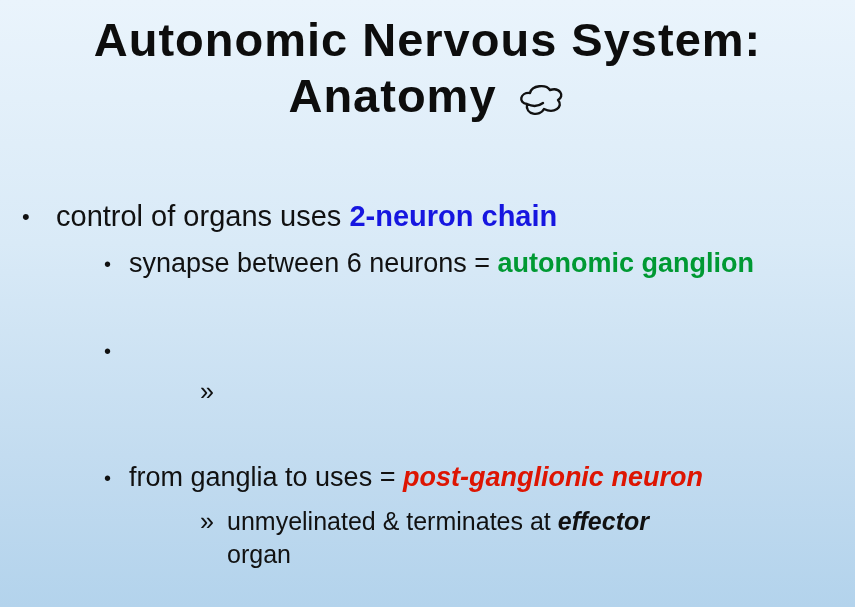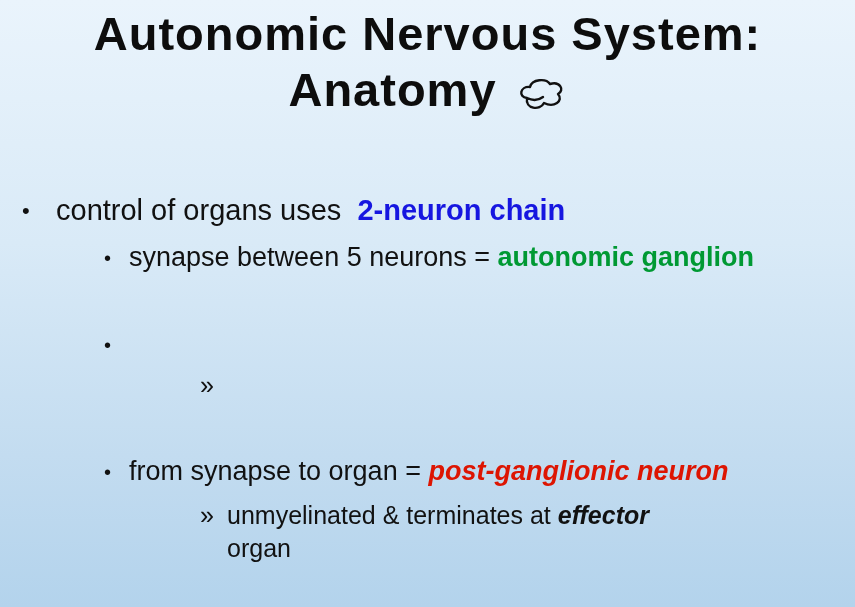--- a/index.html
+++ b/index.html
@@ -9,21 +9,21 @@
   .slide {
     position: relative;
     width: 855px;
     height: 607px;
     overflow: hidden;
     background: linear-gradient(180deg, #eaf4fc 0%, #d9eaf7 40%, #c3dcf0 75%, #b3d3ec 100%);
     font-family: "Liberation Sans", sans-serif;
     color: #111;
   }
   .title-block {
-    padding-top: 6px;
+    padding-top: 12px;
     text-align: center;
   }
   .title-line {
     font-size: 47px;
     font-weight: 700;
     letter-spacing: 1px;
     line-height: 1.18;
     color: #0d0d0d;
   }
   .title-line-2-wrap {
@@ -75,21 +75,20 @@
     width: 27px;
   }
   .gap-small   { height: 10px; }
   .gap-large   { height: 52px; }
   .hl {
     font-weight: 700;
   }
   .hl-blue {
     color: #1616e0;
     font-style: normal;
-    margin-left: 8px;
   }
   .hl-green {
     color: #009933;
   }
   .hl-purple {
     color: #c45ef2;
     font-style: italic;
   }
   .hl-red {
     color: #dd1502;
@@ -123,40 +122,40 @@
 
     <div class="line lvl1">
       <span class="marker">•</span>
       <span class="content"><span>control of organs uses </span><span class="hl hl-blue">2-neuron chain</span></span>
     </div>
 
     <div class="gap-small"></div>
 
     <div class="line lvl2">
       <span class="marker">•</span>
-      <span class="content"><span>synapse between 5 neurons = </span><span class="hl hl-green">autonomic ganglion</span></span>
+      <span class="content"><span>synapse between 6 neurons = </span><span class="hl hl-green">autonomic ganglion</span></span>
     </div>
 
     <div class="gap-large"></div>
 
     <div class="line lvl2">
       <span class="marker">•</span>
     </div>
 
     <div class="gap-small"></div>
 
     <div class="line lvl3">
       <span class="marker">»</span>
     </div>
 
     <div class="gap-large"></div>
 
     <div class="line lvl2">
       <span class="marker">•</span>
-      <span class="content"><span>from synapse to organ = </span><span class="hl hl-red">post-ganglionic neuron</span></span>
+      <span class="content"><span>from ganglia to uses = </span><span class="hl hl-red">post-ganglionic neuron</span></span>
     </div>
 
     <div class="gap-small"></div>
 
     <div class="line lvl3">
       <span class="marker">»</span>
       <span class="content"><span>unmyelinated &amp; terminates at </span><span class="emph">effector</span><br><span>organ</span></span>
     </div>
 
   </div>

